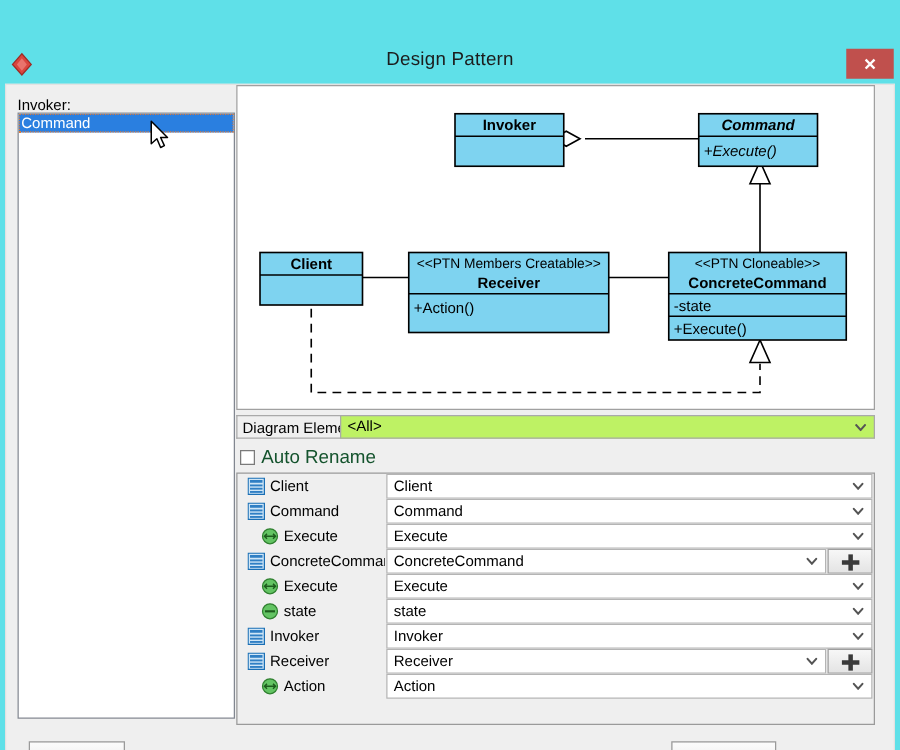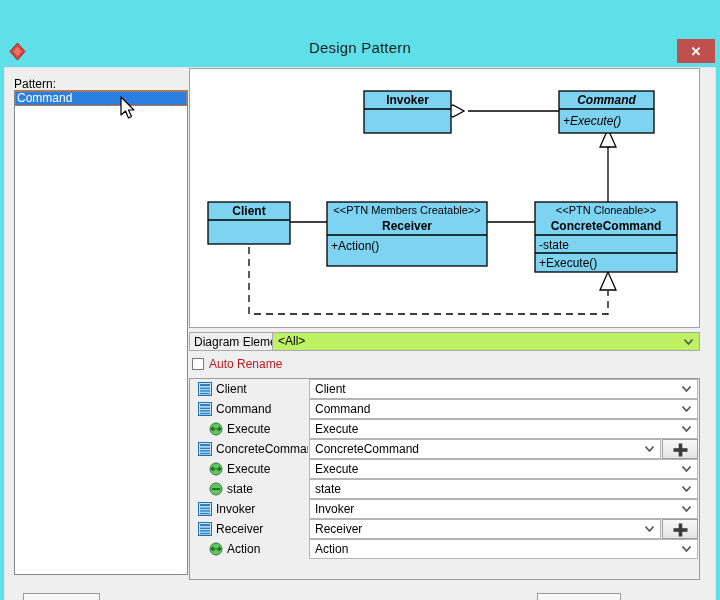--- a/index.html
+++ b/index.html
@@ -64,21 +64,21 @@
   }
   .de-combo-text{position:absolute;left:5px;top:0;line-height:17px;font-size:12px;color:#000;}
   .chev{position:absolute;right:6px;top:6px;width:9px;height:6px;}
 
   
   .auto-rename{position:absolute;left:192px;top:321px;height:16px;}
   .cb{
     display:inline-block;width:12px;height:12px;background:#fff;
     border:1px solid #7a7a7a;vertical-align:-2px;margin-right:5px;box-sizing:border-box;
   }
-  .auto-rename-label{font-size:12px;color:#b91c1c;}
+  .auto-rename-label{font-size:15px;color:#14532d;}
 
   
   .table-panel{
     position:absolute;left:189px;top:342px;width:511px;height:202px;
     background:#efefef;border:1px solid #9a9a9a;box-sizing:border-box;overflow:hidden;
   }
   .trow{position:relative;height:20px;width:100%;}
   .tname{
     position:absolute;left:0;top:0;width:118px;height:20px;line-height:20px;
     font-size:12px;color:#000;white-space:nowrap;overflow:hidden;
@@ -125,21 +125,21 @@
     <svg class="app-icon" viewBox="0 0 21 21">
       <polygon points="10.5,2 18,10.5 10.5,19 3,10.5" fill="#d9453e" stroke="#9e2b25" stroke-width="1"></polygon>
       <polygon points="10.5,5.5 14.5,10.5 10.5,15.5 6.5,10.5" fill="#e8736c"></polygon>
     </svg>
     <div class="title-text">Design Pattern</div>
     <button class="close-btn">✕</button>
   </div>
 
   <div class="client"></div>
 
-  <div class="patterns-label">Pattern:</div>
+  <div class="patterns-label">Invoker:</div>
   <div class="patterns-list">
     <div class="pattern-item selected">Command</div>
   </div>
   <svg class="cursor-arrow" viewBox="0 0 18 26">
     <polygon points="1,1 1,19 5.5,15 8.5,22 11.5,20.5 8.5,14 14,14" fill="#ffffff" stroke="#000000" stroke-width="1.2" stroke-linejoin="round"></polygon>
   </svg>
 
   <div class="diagram-panel">
     <svg class="diagram-svg" width="509" height="258" viewBox="0 0 509 258">
 

